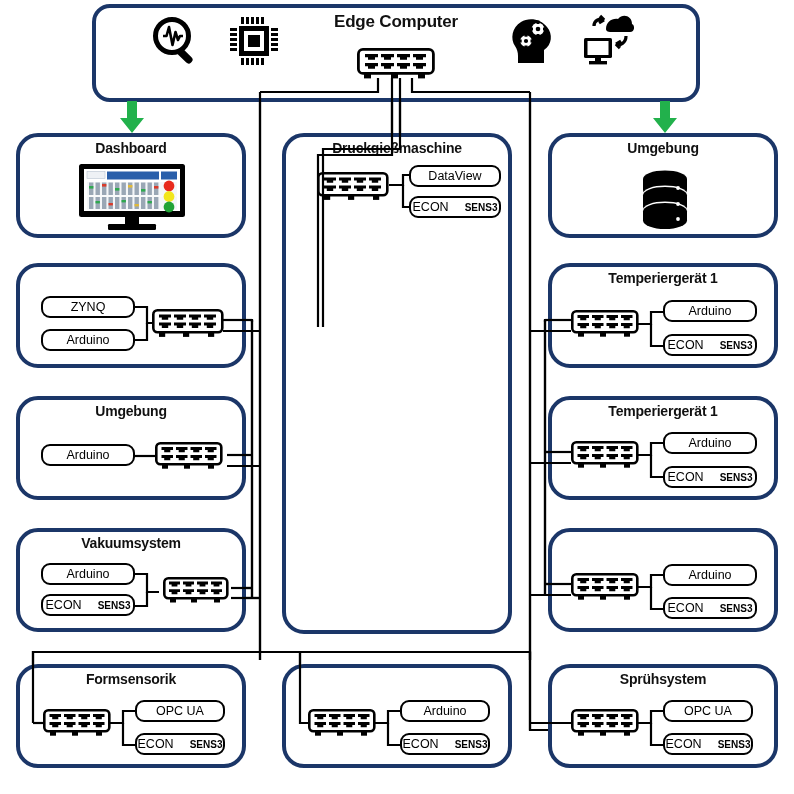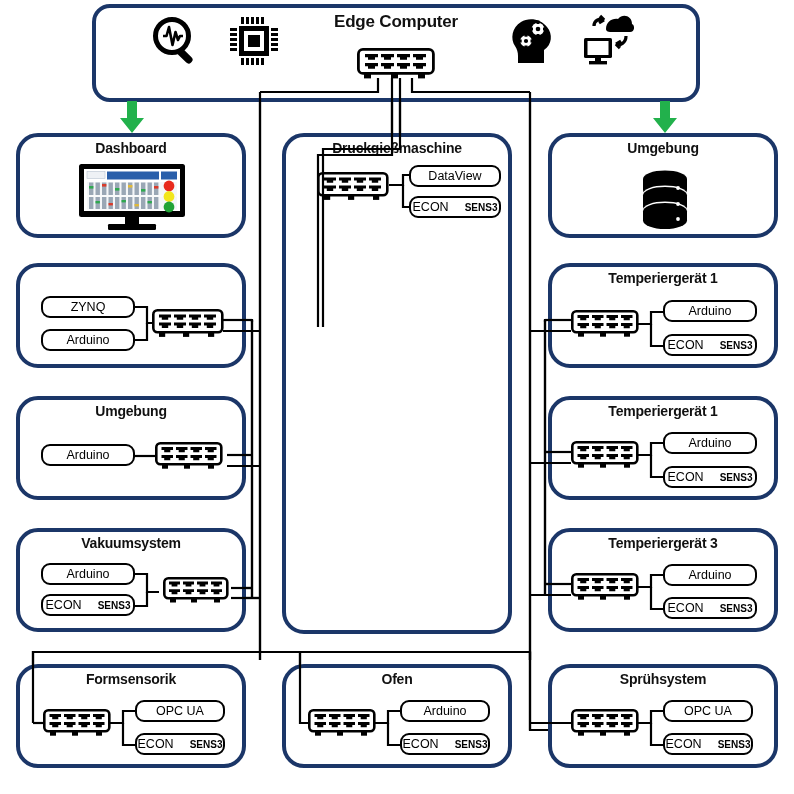--- a/index.html
+++ b/index.html
@@ -584,21 +584,20 @@
   </svg>
   <div class="chip" style="left:663px;top:432px;width:94px;height:22px;">
     <span>Arduino</span>
   </div>
   <div class="chip" style="left:663px;top:466px;width:94px;height:22px;">
     <span>ECON</span>
       <sup>SENS3</sup>
   </div>
 
   <div class="box" style="left:548px;top:528px;width:230px;height:104px;"></div>
-  <div class="box-title" style="left:548px;top:535px;width:230px;">Temperiergerät 3</div>
   <div class="sw" style="left:571px;top:573px;">
     <svg width="68" height="29" viewBox="0 0 68 29">
       <rect x="1.3" y="1.3" width="65" height="21" rx="4" fill="#fff" stroke="#000" stroke-width="2.6"></rect>
       <g fill="#000">
         <rect x="7" y="22.3" width="6" height="4.4"></rect>
         <rect x="29" y="22.3" width="6" height="4.4"></rect>
         <rect x="53" y="22.3" width="6" height="4.4"></rect>
       </g>
       <g fill="#000">
         <path d="M6.5 5 h11.5 v2.9 h-2.7 v2.3 h-6.1 v-2.3 h-2.7 z"></path>
@@ -656,21 +655,20 @@
   </svg>
   <div class="chip" style="left:135px;top:700px;width:90px;height:22px;">
     <span>OPC UA</span>
   </div>
   <div class="chip" style="left:135px;top:733px;width:90px;height:22px;">
     <span>ECON</span>
       <sup>SENS3</sup>
   </div>
 
   <div class="box" style="left:282px;top:664px;width:230px;height:104px;"></div>
-  <div class="box-title" style="left:282px;top:671px;width:230px;">Ofen</div>
   <div class="sw" style="left:308px;top:709px;">
     <svg width="68" height="29" viewBox="0 0 68 29">
       <rect x="1.3" y="1.3" width="65" height="21" rx="4" fill="#fff" stroke="#000" stroke-width="2.6"></rect>
       <g fill="#000">
         <rect x="7" y="22.3" width="6" height="4.4"></rect>
         <rect x="29" y="22.3" width="6" height="4.4"></rect>
         <rect x="53" y="22.3" width="6" height="4.4"></rect>
       </g>
       <g fill="#000">
         <path d="M6.5 5 h11.5 v2.9 h-2.7 v2.3 h-6.1 v-2.3 h-2.7 z"></path>

